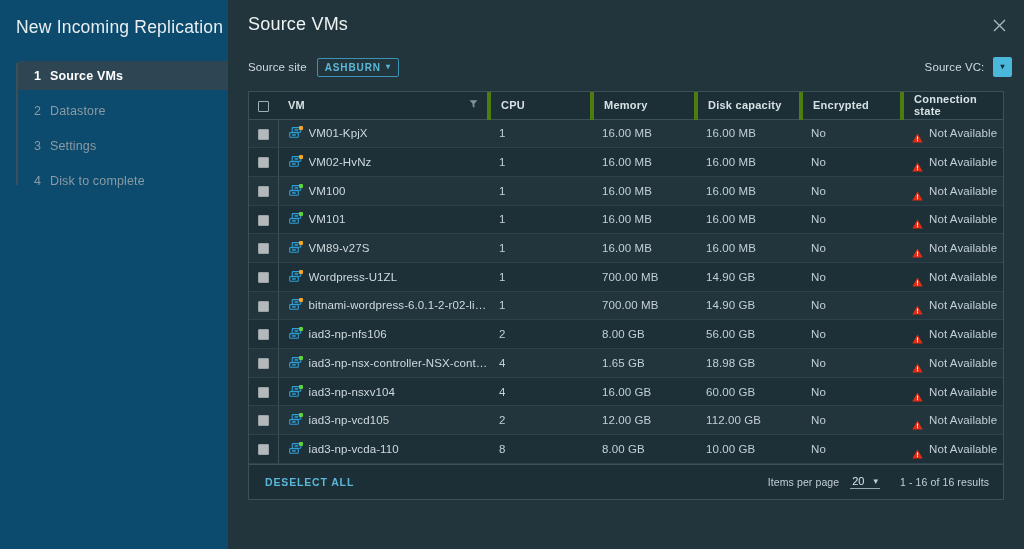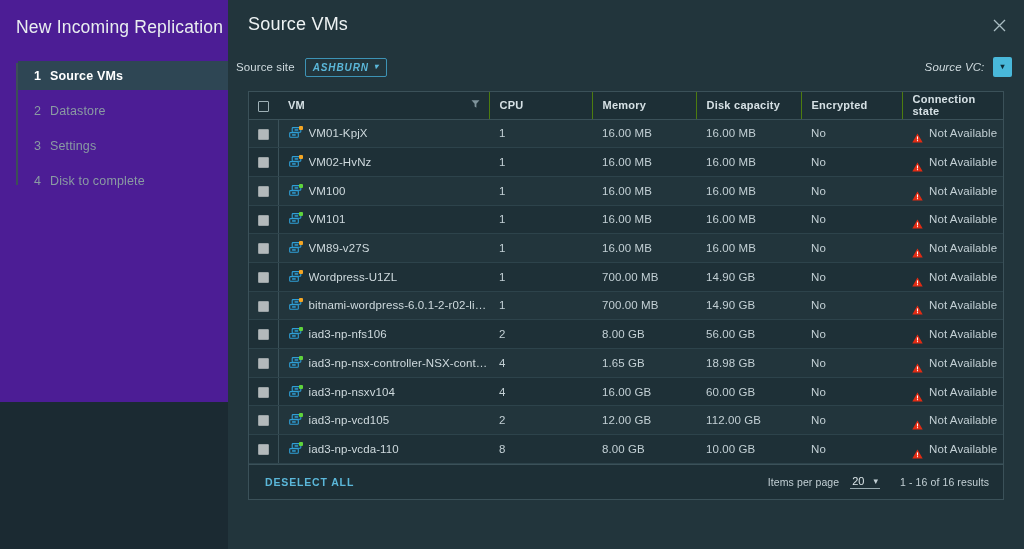--- a/index.html
+++ b/index.html
@@ -6,22 +6,22 @@
   html, body {
     width: 1024px; height: 549px;
     background: #1b2a32;
     font-family: "Liberation Sans", sans-serif;
     overflow: hidden;
   }
   #app { position: relative; width: 1024px; height: 549px; display: flex; }
 
   
   #sidebar {
-    width: 228px; height: 402px;
-    background: #4c1d95;
+    width: 228px; height: 549px;
+    background: #0c4a6e;
     flex: 0 0 228px;
     position: relative;
   }
   #wizard-title {
     color: #e9eef0;
     font-size: 17.5px;
     font-weight: 400;
     letter-spacing: .2px;
     padding: 16px 0 0 16px;
     line-height: 22px;
@@ -86,21 +86,21 @@
     color: #a9bcc2;
     font-size: 15px;
     cursor: pointer;
     line-height: 1;
   }
   #close-btn svg { display: block; }
 
   
   #source-row {
     height: 30px;
-    margin: 4px 12px 0 8px;
+    margin: 4px 12px 0 20px;
     display: flex;
     align-items: center;
   }
   .src-label {
     color: #cfdade;
     font-size: 11.5px;
     letter-spacing: .1px;
   }
   #source-site-select {
     margin-left: 10px;
@@ -108,24 +108,23 @@
     border: 1px solid #3d93b5;
     border-radius: 2px;
     color: #5bb7d9;
     font-size: 10px;
     font-weight: bold;
     letter-spacing: .9px;
     padding: 0 7px;
     display: flex; align-items: center; gap: 5px;
     background: transparent;
     cursor: pointer;
-    font-style: italic;
   }
   #spacer { flex: 1 1 auto; }
-  #source-vc-label { margin-right: 9px; font-style: italic; }
+  #source-vc-label { margin-right: 9px; }
   #source-vc-select {
     height: 20px;
     background: #49b8da;
     border-radius: 2px;
     color: #0d2b38;
     font-size: 10px;
     font-weight: bold;
     letter-spacing: .55px;
     padding: 0 7px;
     display: flex; align-items: center; gap: 5px;
@@ -149,21 +148,21 @@
   thead th {
     background: #1d2f36;
     color: #d6e1e5;
     font-size: 11px;
     font-weight: bold;
     letter-spacing: .25px;
     text-align: left;
     height: 27px;
     padding: 0 0 0 10px;
     border-bottom: 1px solid #3b5159;
-    border-right: 1px solid #4d7c0f;
+    border-right: 4px solid #4d7c0f;
     position: relative;
   }
   thead th:last-child { border-right: none; }
   th.c-check { width: 29px; padding: 0; text-align: center; border-right: none; }
   th.c-vm    { width: 211px; }
   th.c-cpu   { width: 103px; }
   th.c-mem   { width: 104px; }
   th.c-disk  { width: 105px; margin-left: 6px; }
   th.c-enc   { width: 101px; }
   th.c-conn  { width: 101px; border-right: none; }

